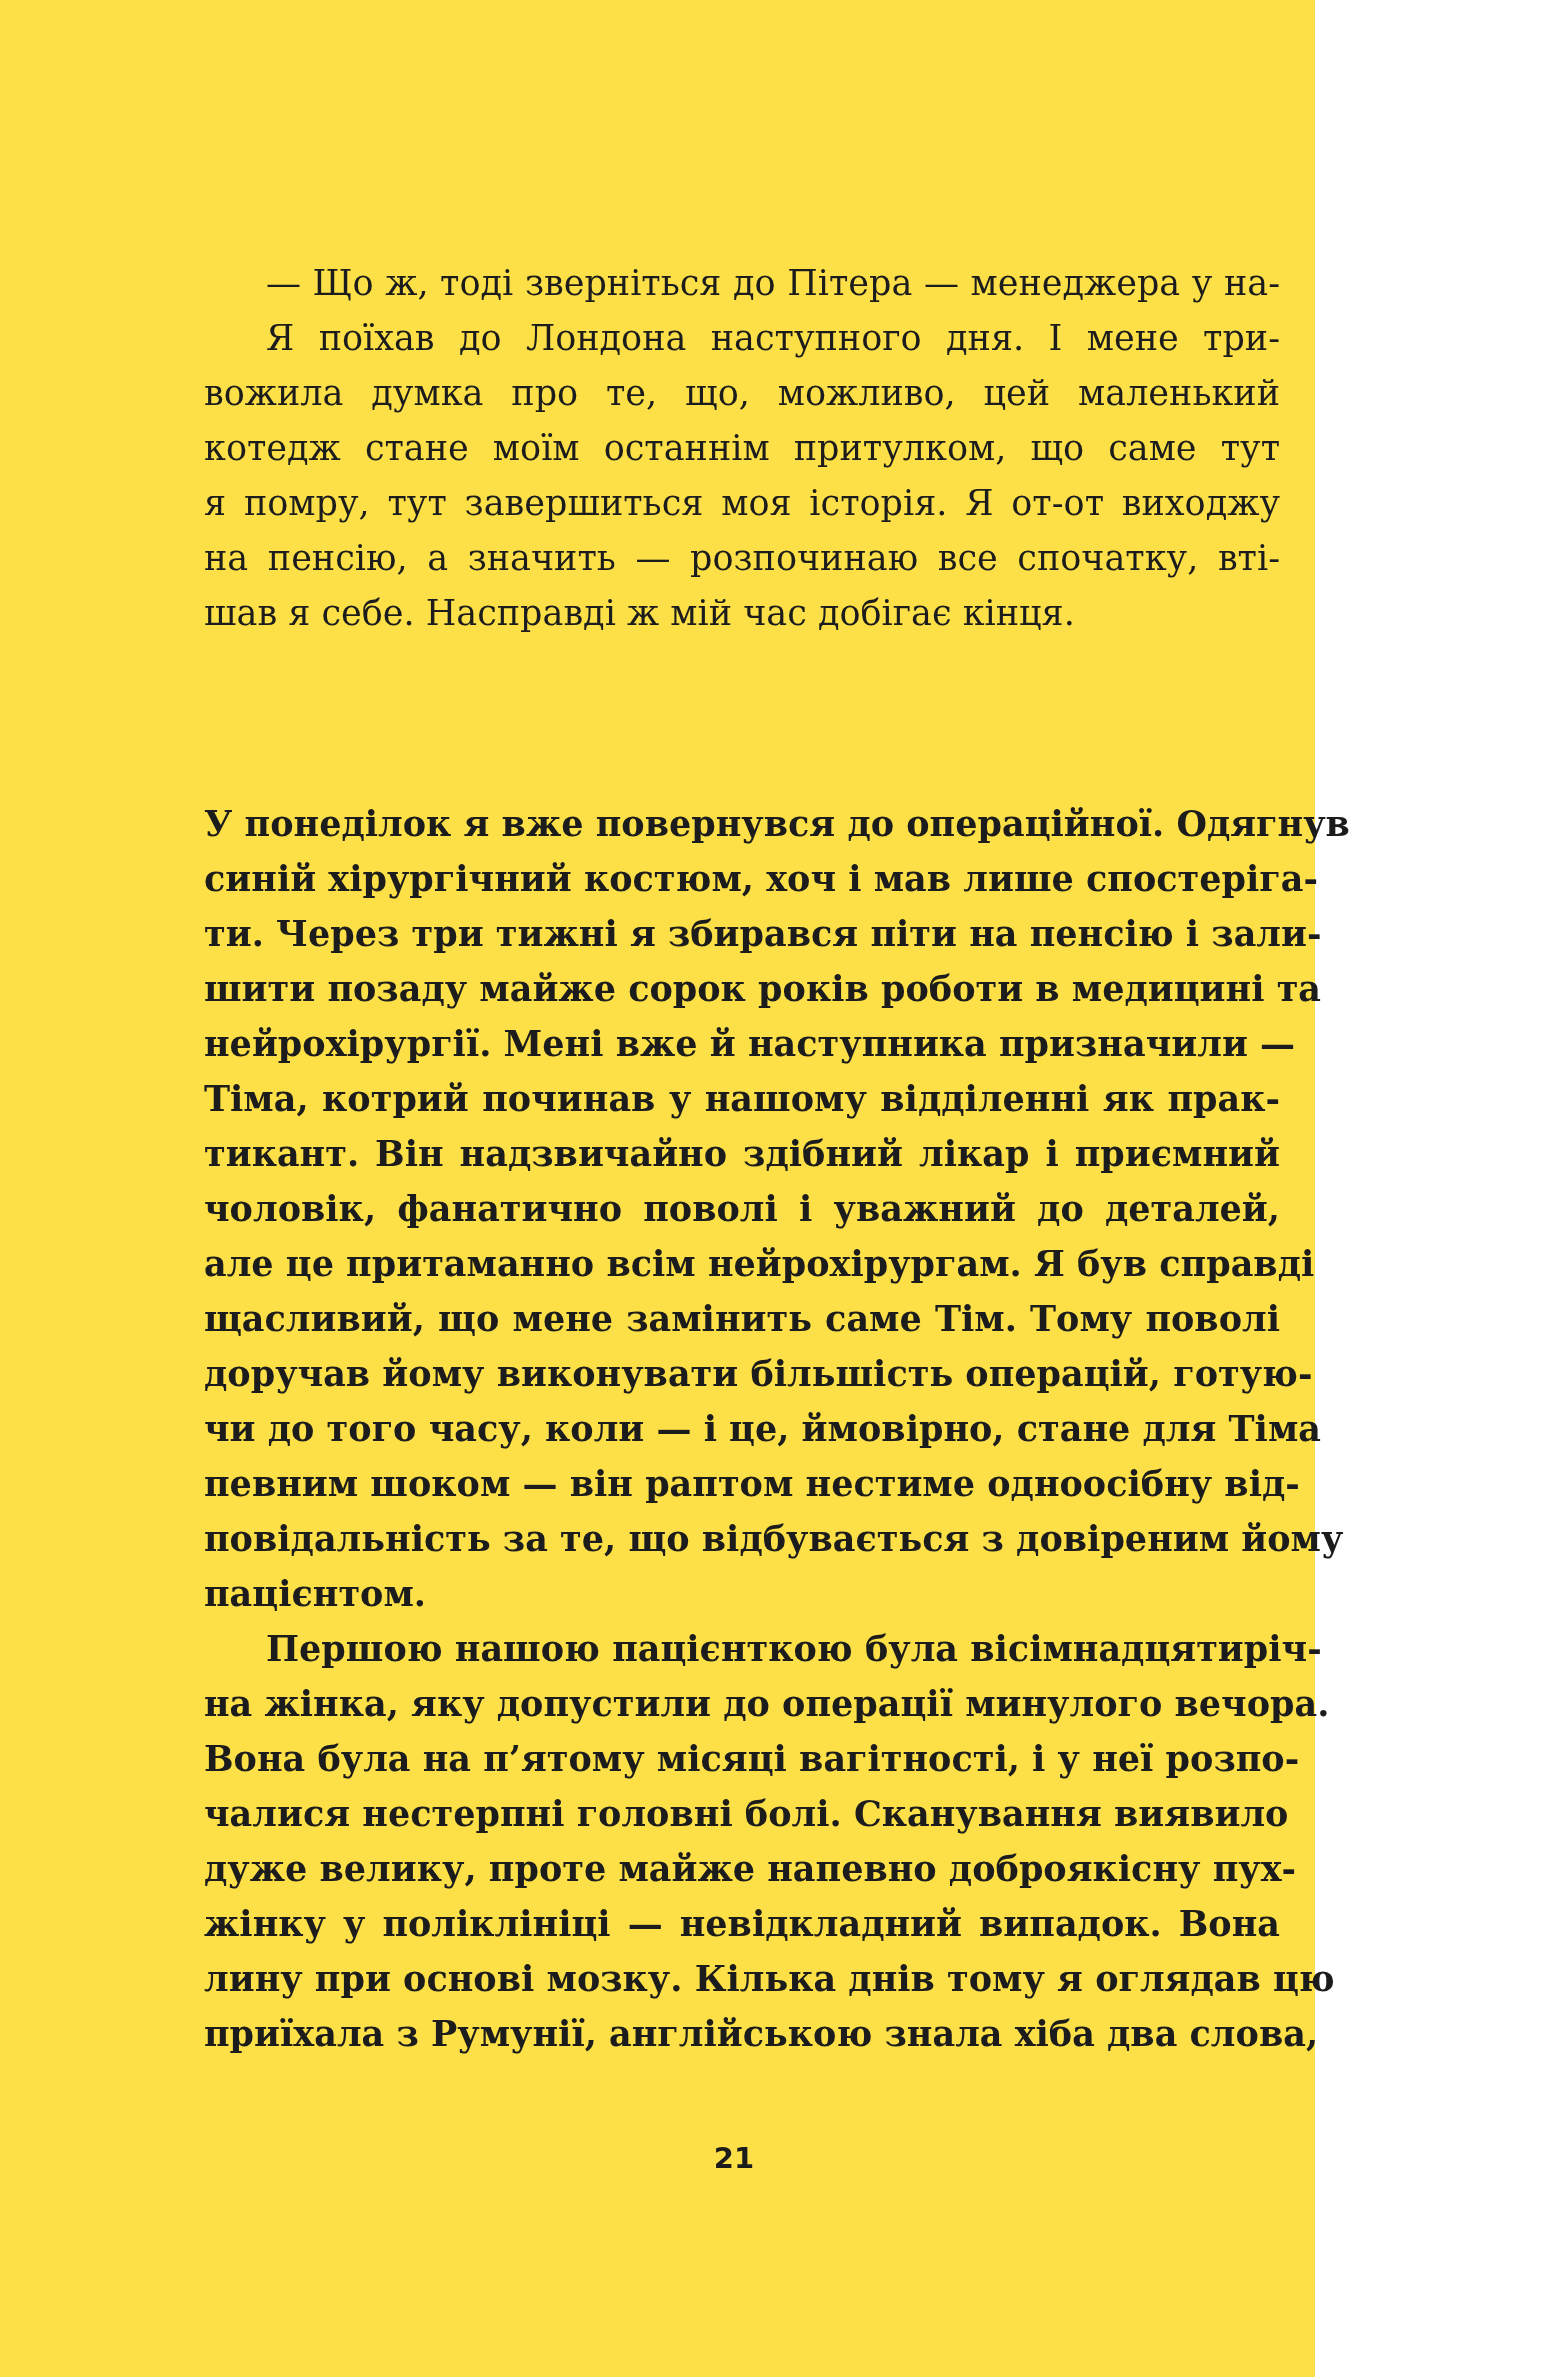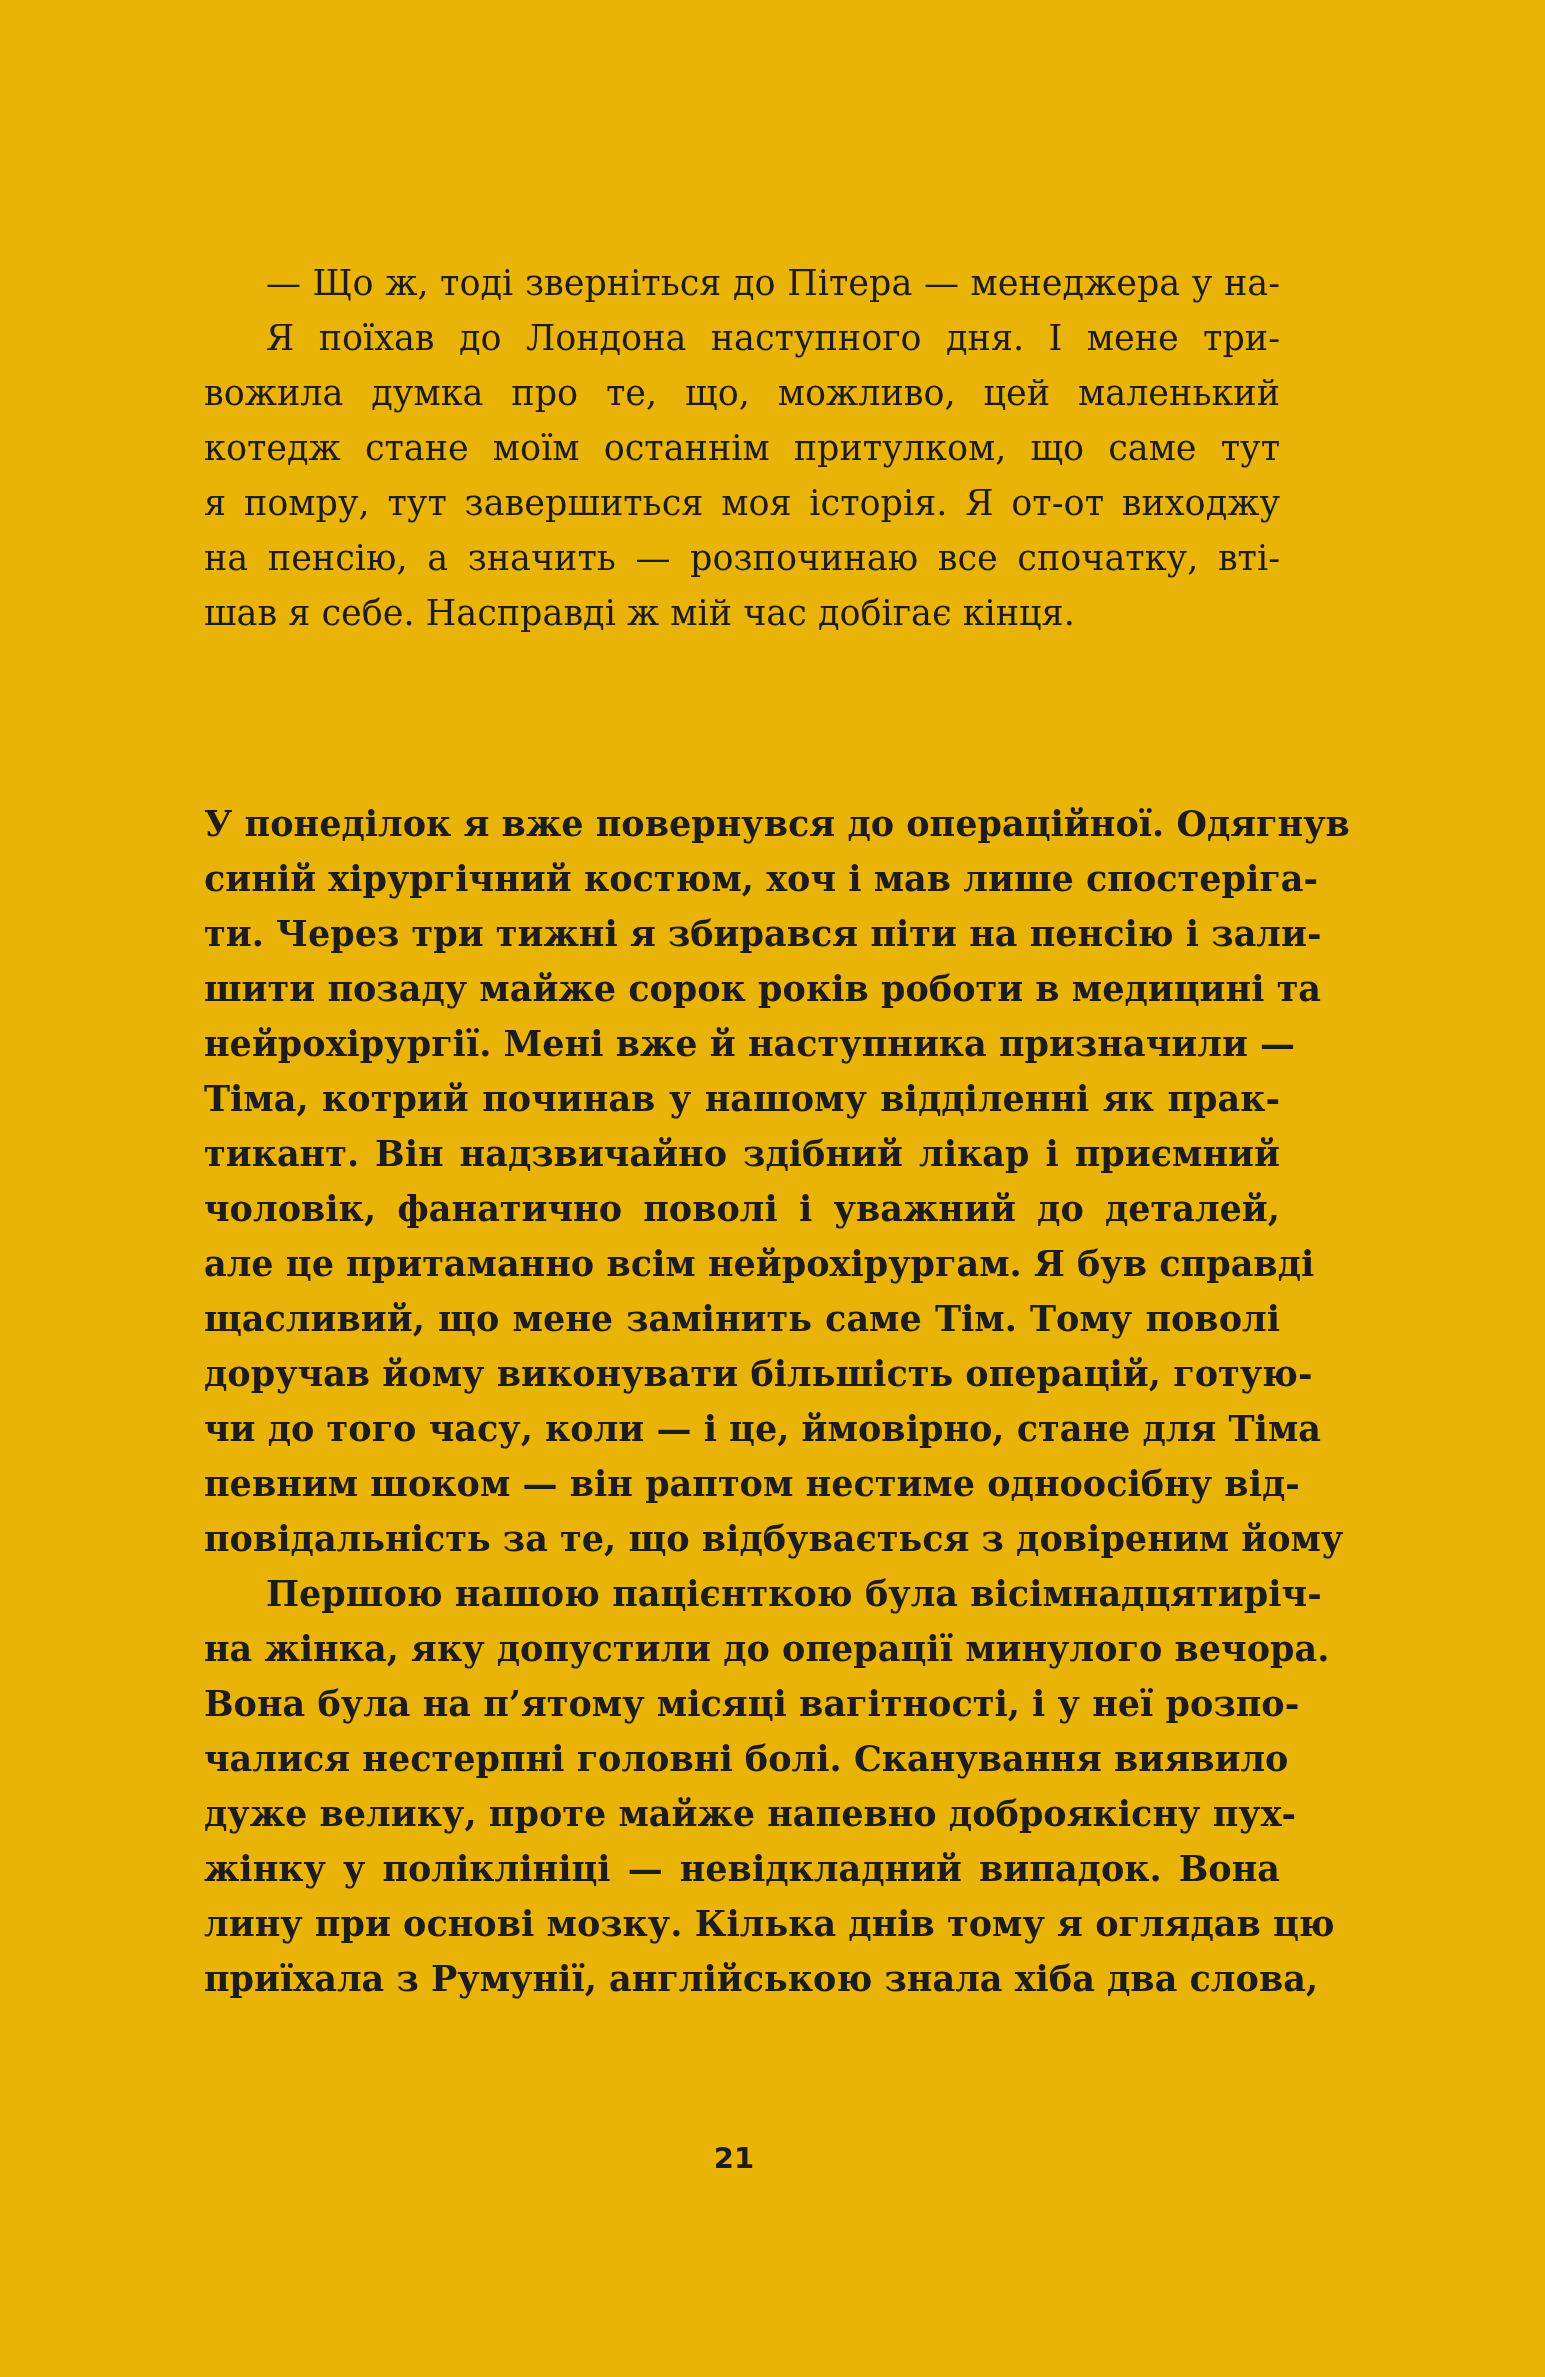--- a/index.html
+++ b/index.html
@@ -10,23 +10,23 @@
   body {
     width: 1545px;
     height: 2377px;
     position: relative;
     overflow: hidden;
   }
   .page {
     position: absolute;
     left: 0;
     top: 0;
-    width: 1545px;
+    width: 1315px;
     height: 2377px;
-    background: #eab308;
+    background: #fde047;
   }
   .text-column {
     position: absolute;
     left: 204px;
     top: 256px;
     width: 1076px;
     font-family: "DejaVu Serif", "Liberation Serif", serif;
     font-size: 35px;
     color: #1c1c1c;
   }
@@ -101,20 +101,21 @@
     <div class="line"><span>нейрохірургії. Мені вже й наступника призначили —</span></div>
     <div class="line"><span>Тіма, котрий починав у нашому відділенні як прак-</span></div>
     <div class="line"><span>тикант. Він надзвичайно здібний лікар і приємний</span></div>
     <div class="line"><span>чоловік, фанатично поволі і уважний до деталей,</span></div>
     <div class="line"><span>але це притаманно всім нейрохірургам. Я був справді</span></div>
     <div class="line"><span>щасливий, що мене замінить саме Тім. Тому поволі</span></div>
     <div class="line"><span>доручав йому виконувати більшість операцій, готую-</span></div>
     <div class="line"><span>чи до того часу, коли — і це, ймовірно, стане для Тіма</span></div>
     <div class="line"><span>певним шоком — він раптом нестиме одноосібну від-</span></div>
     <div class="line"><span>повідальність за те, що відбувається з довіреним йому</span></div>
+    <div class="line last"><span>пацієнтом.</span></div>
     <div class="line indent"><span>Першою нашою пацієнткою була вісімнадцятиріч-</span></div>
     <div class="line"><span>на жінка, яку допустили до операції минулого вечора.</span></div>
     <div class="line"><span>Вона була на п’ятому місяці вагітності, і у неї розпо-</span></div>
     <div class="line"><span>чалися нестерпні головні болі. Сканування виявило</span></div>
     <div class="line"><span>дуже велику, проте майже напевно доброякісну пух-</span></div>
     <div class="line"><span>жінку у поліклініці — невідкладний випадок. Вона</span></div>
     <div class="line"><span>лину при основі мозку. Кілька днів тому я оглядав цю</span></div>
     <div class="line"><span>приїхала з Румунії, англійською знала хіба два слова,</span></div>
   </div>
 

